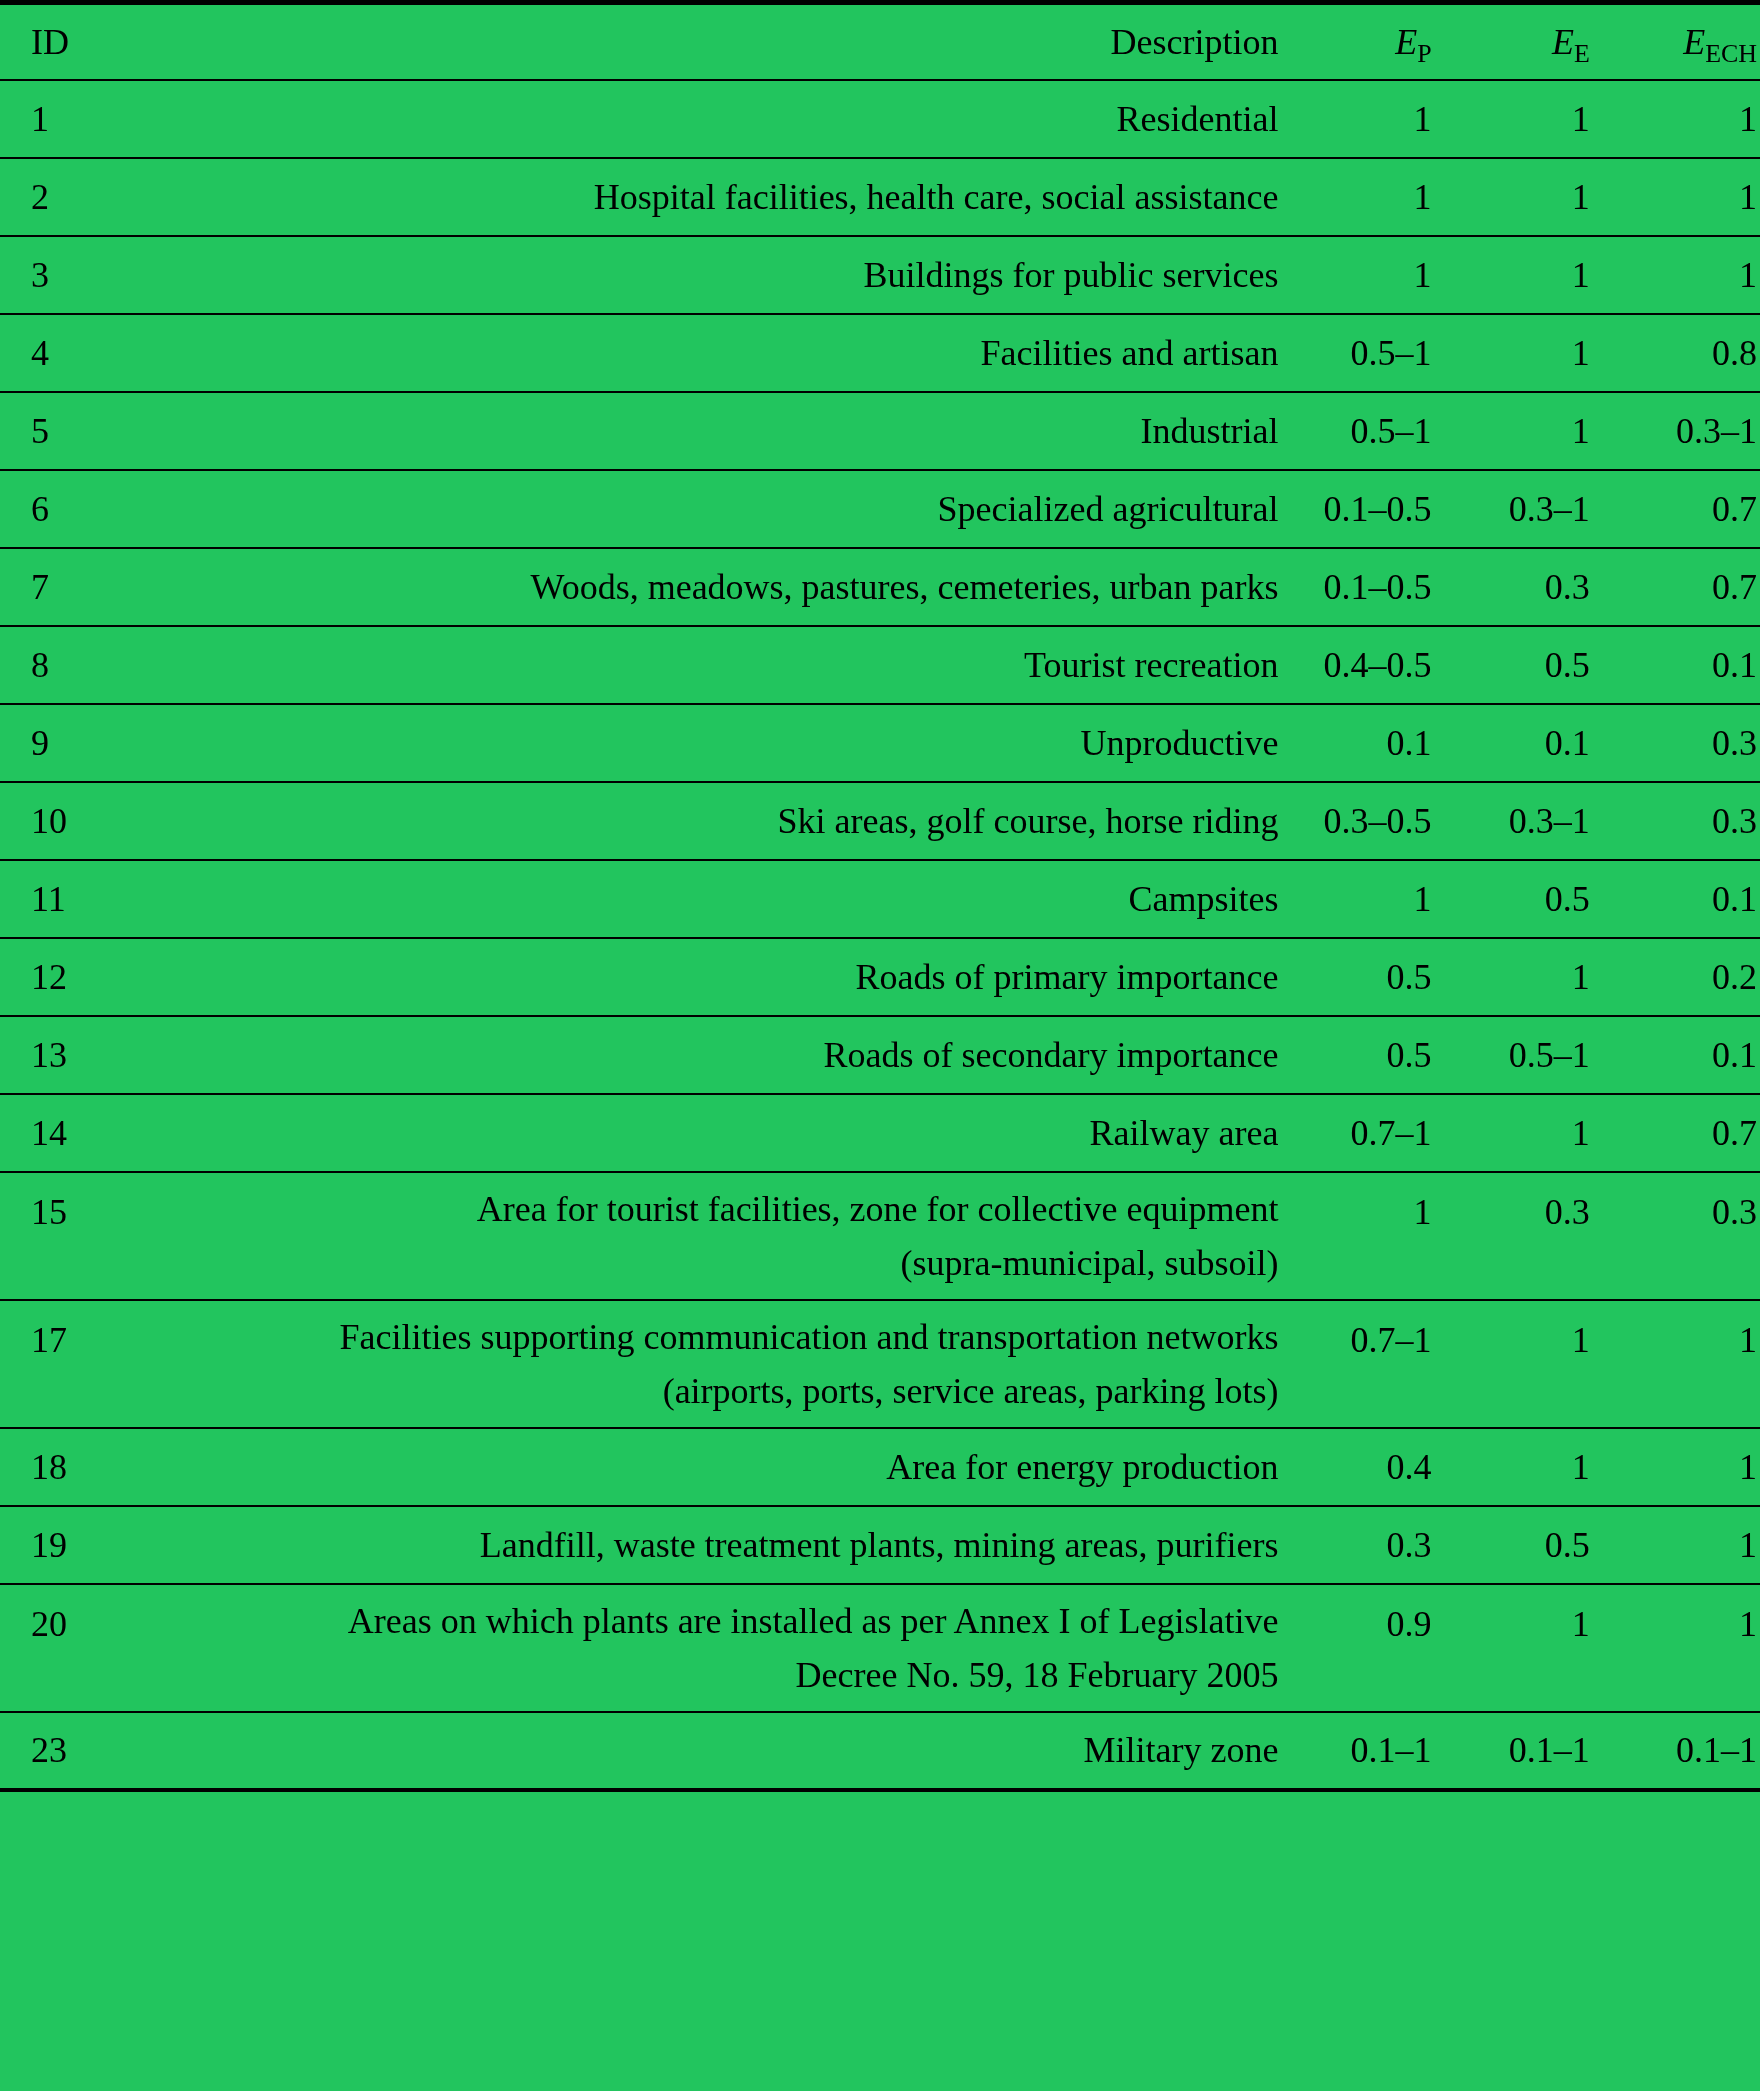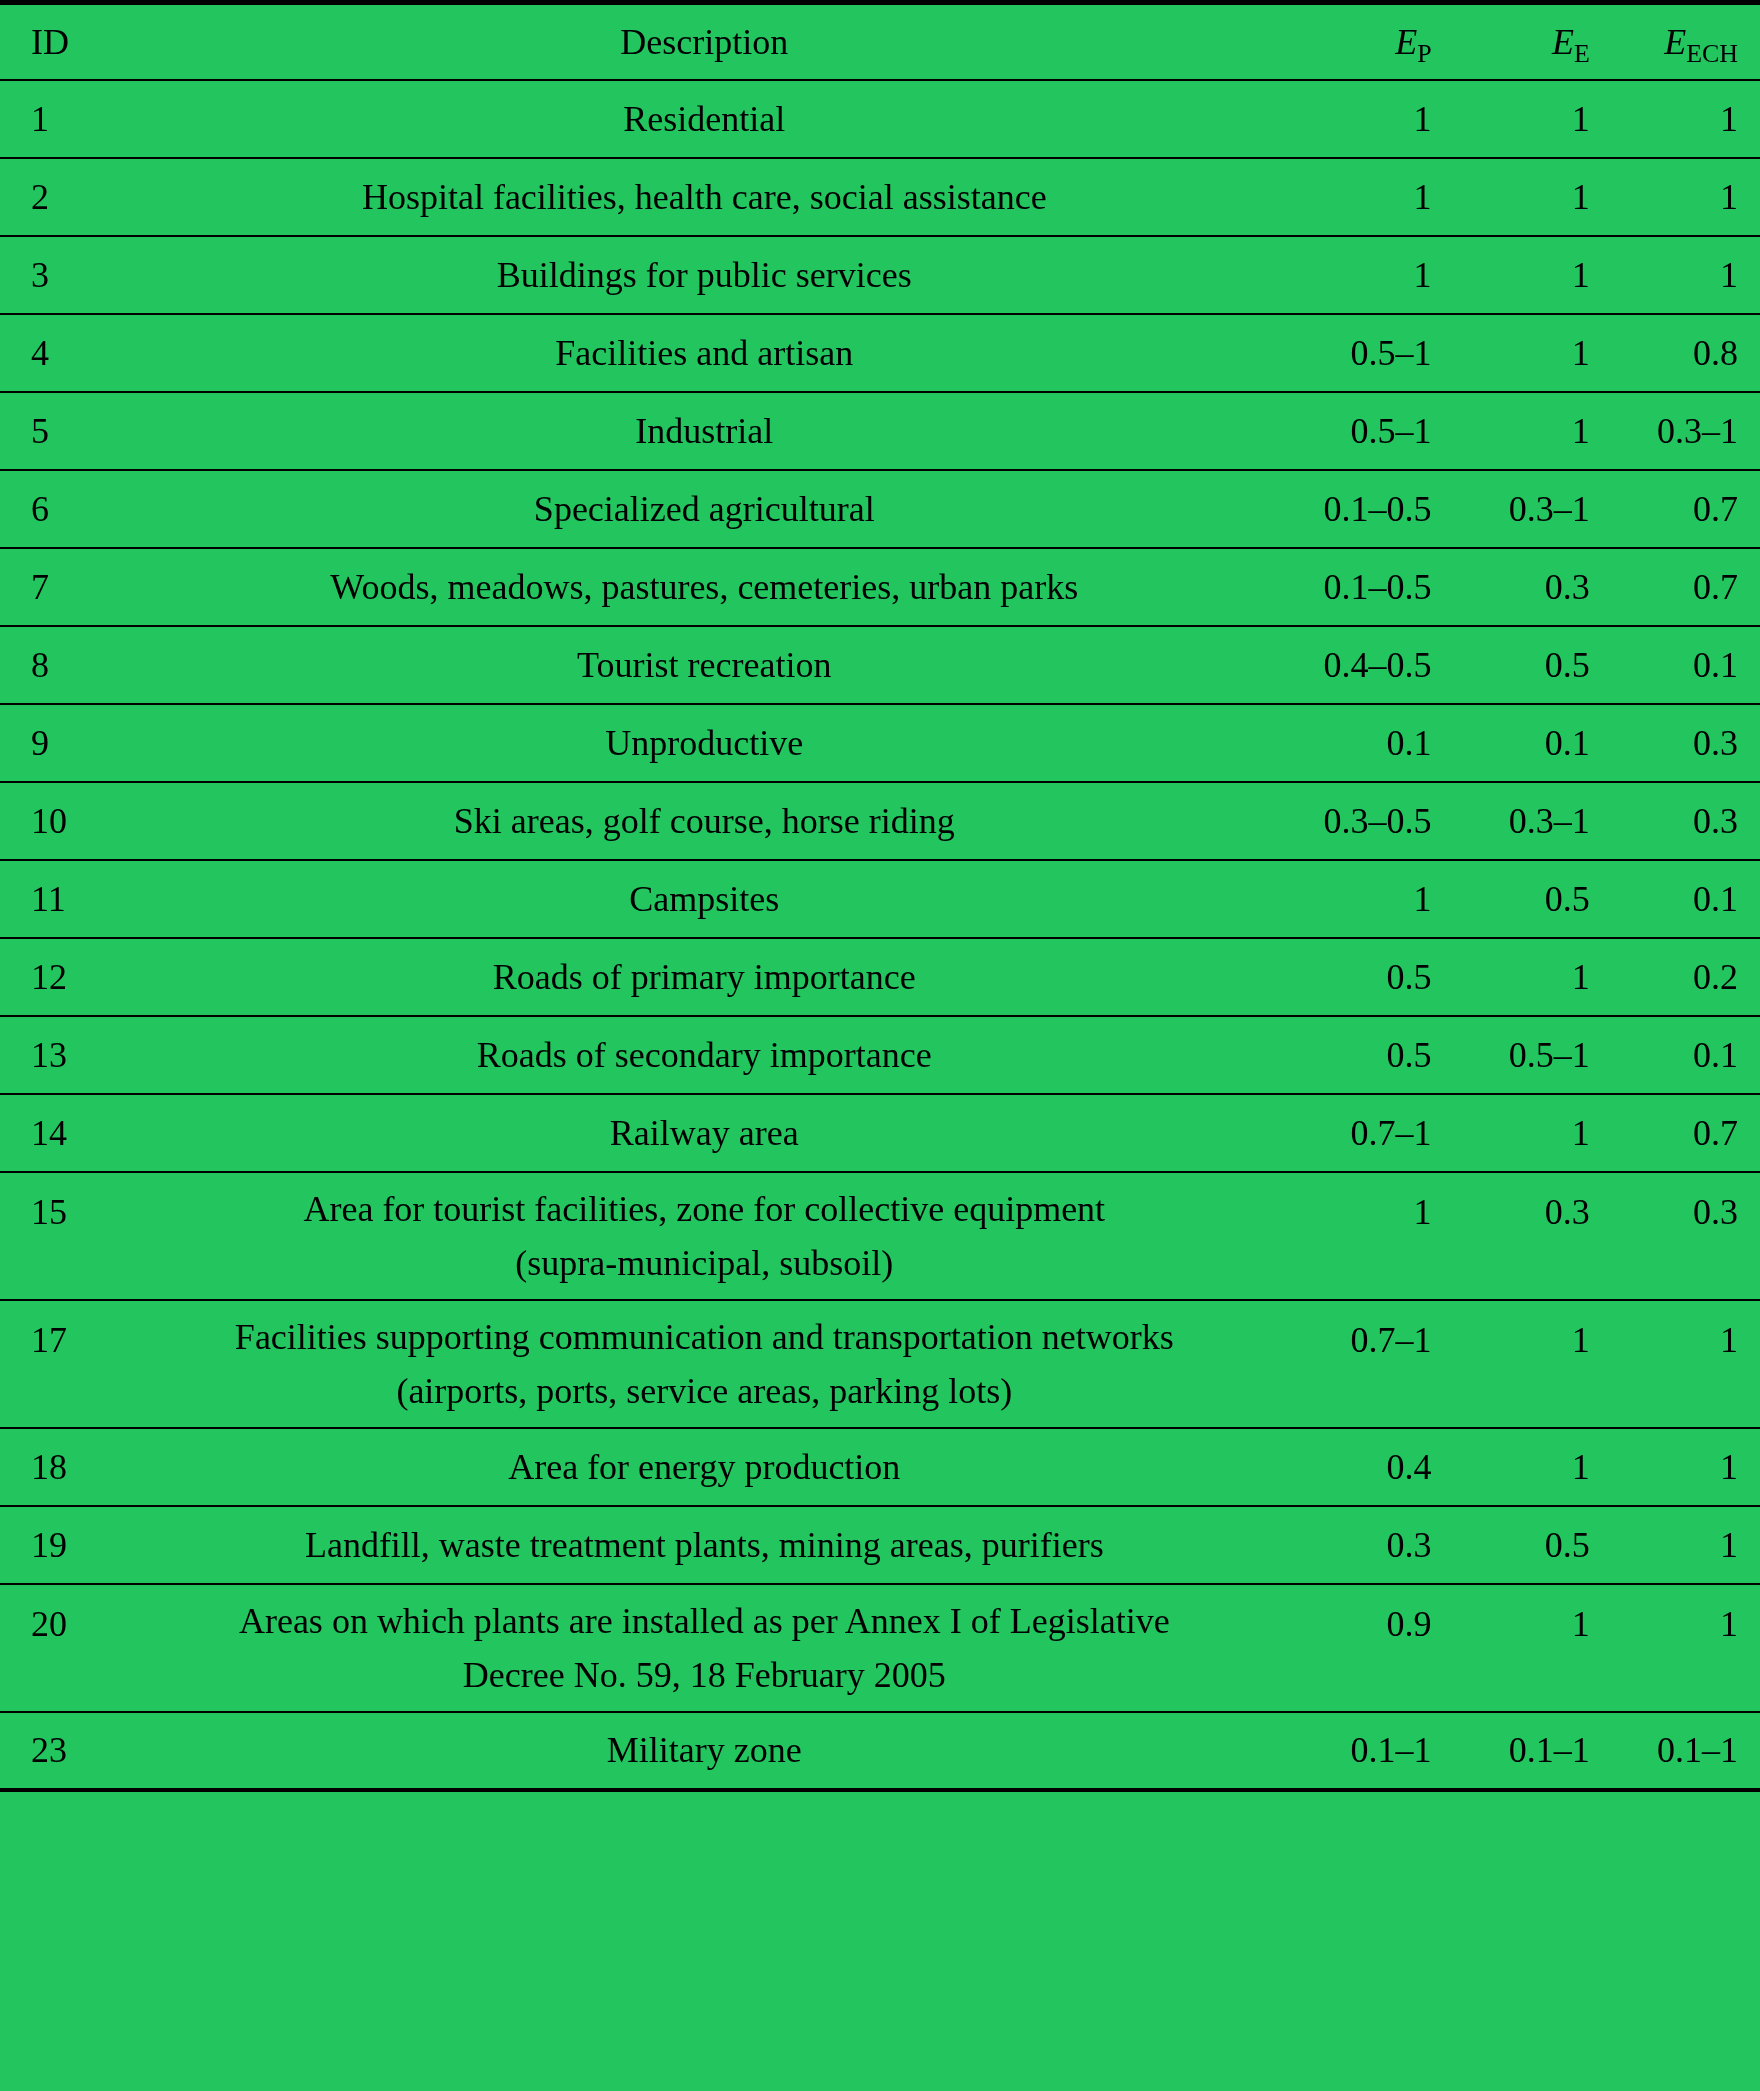--- a/index.html
+++ b/index.html
@@ -43,28 +43,28 @@
   tbody tr { height: 78px; }
   tbody tr.multi { height: 128px; }
 
   tr { border-bottom: 2.6px solid #000; }
 
   .cell-id, th.h-id {
     text-align: left;
     padding-left: 31px;
   }
   .cell-desc, th.h-desc {
-    text-align: center;
+    text-align: right;
     white-space: pre-line;
   }
   .cell-num, th.h-num {
     text-align: right;
   }
   td.cell-eech, th.h-eech {
-    padding-right: 23px;
+    padding-right: 4px;
   }
   
   tr.multi .cell-id,
   tr.multi .cell-num {
     vertical-align: top;
     padding-top: 12px;
   }
   th .sym {
     font-style: italic;
   }

